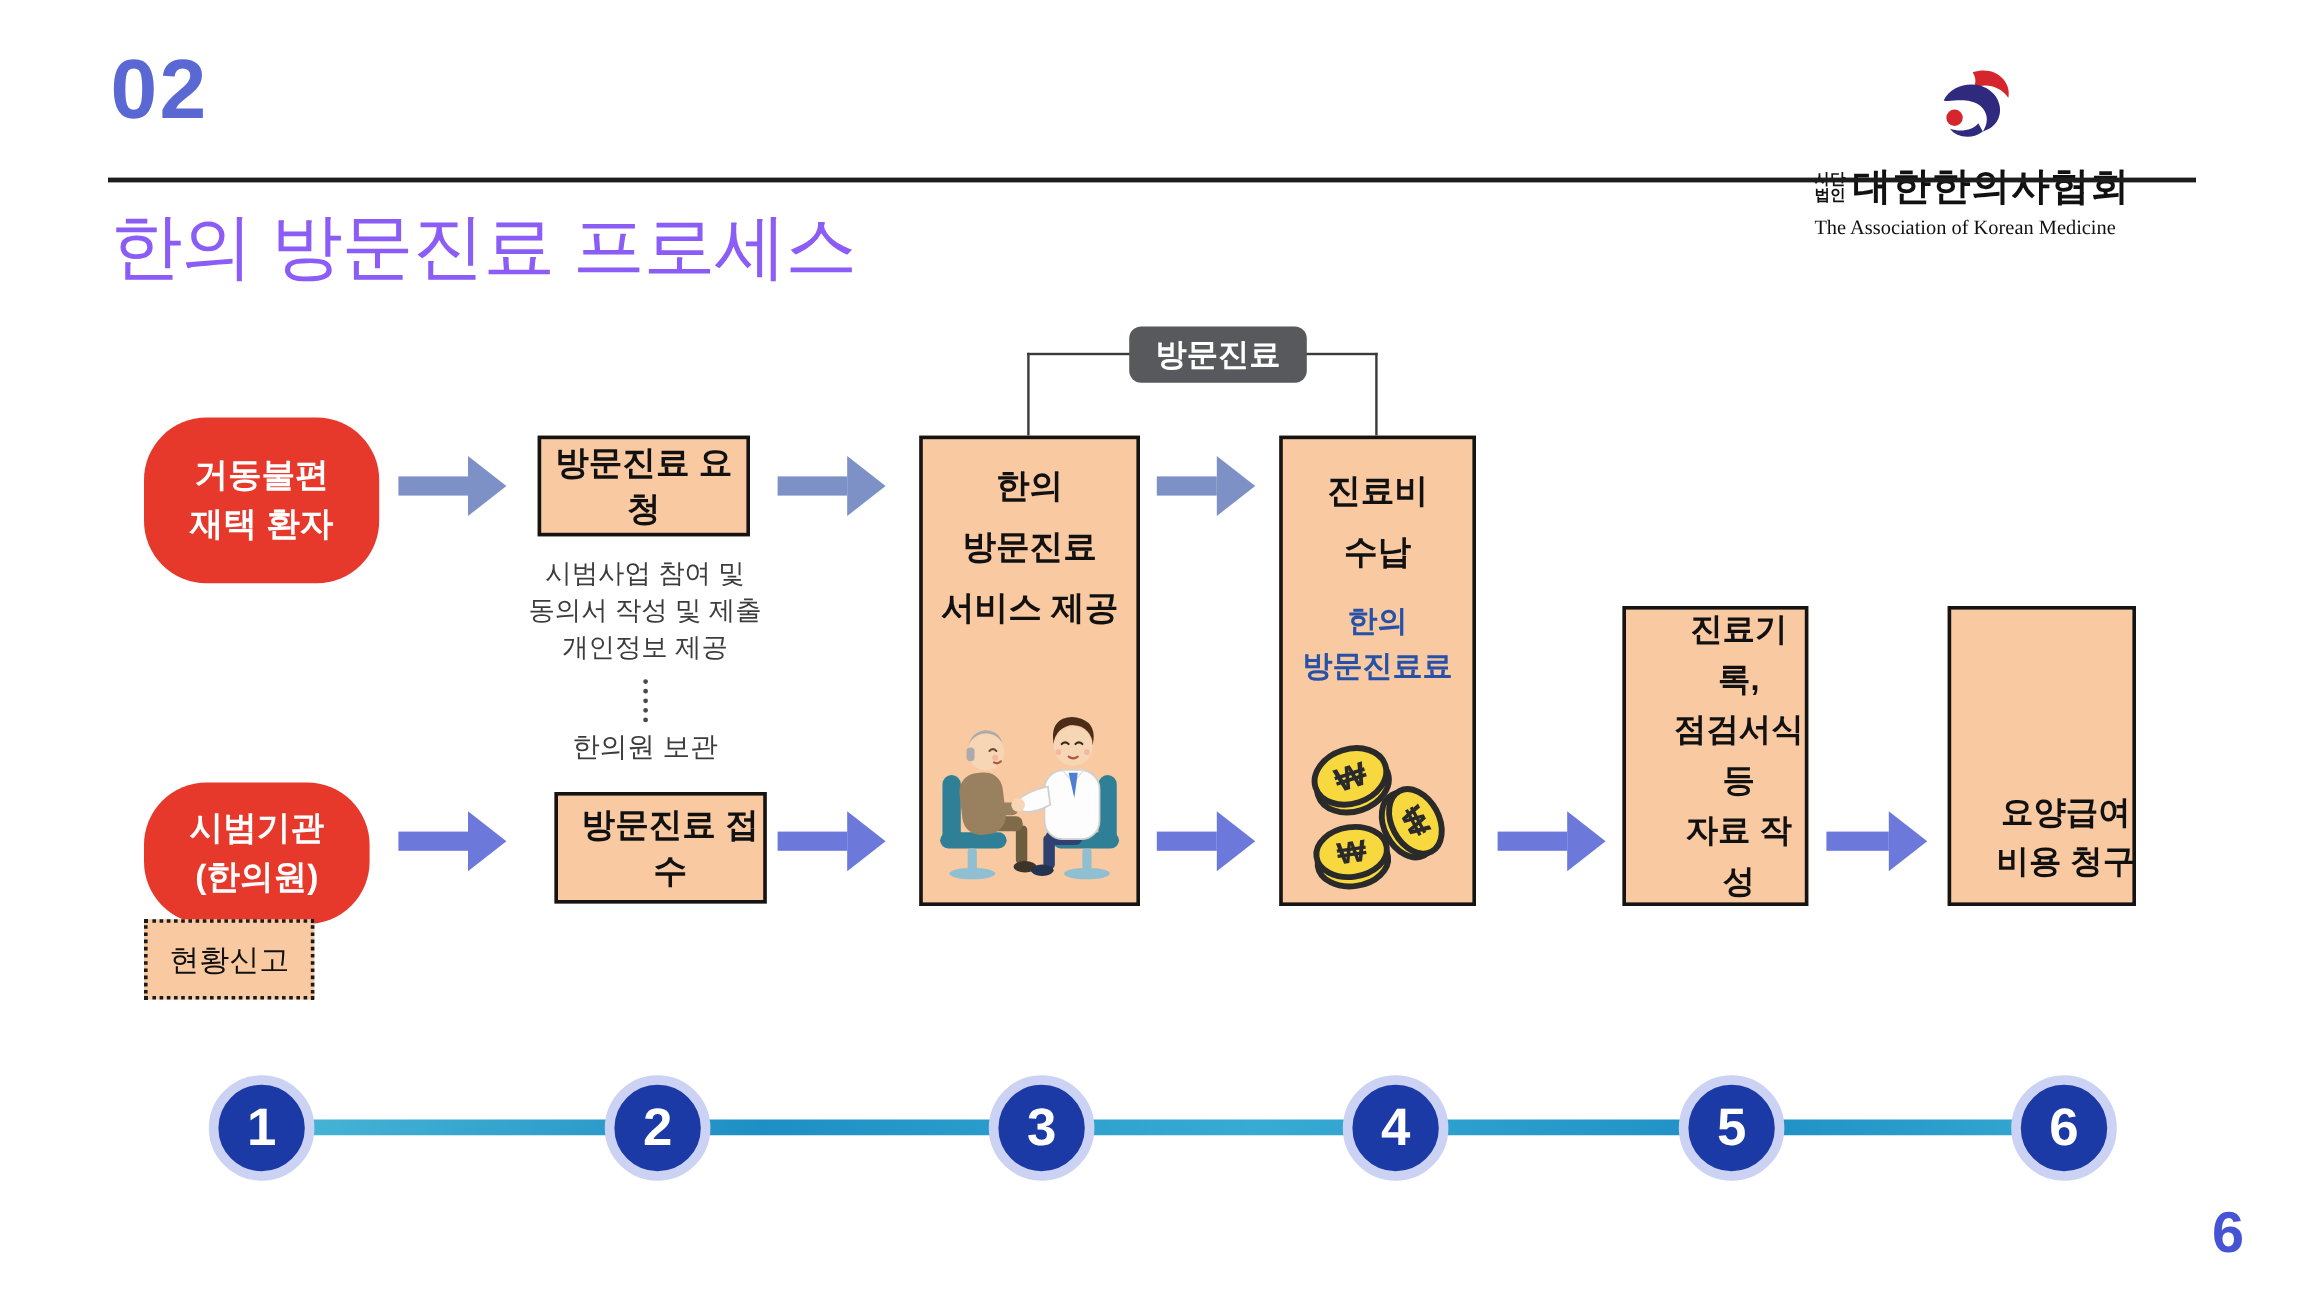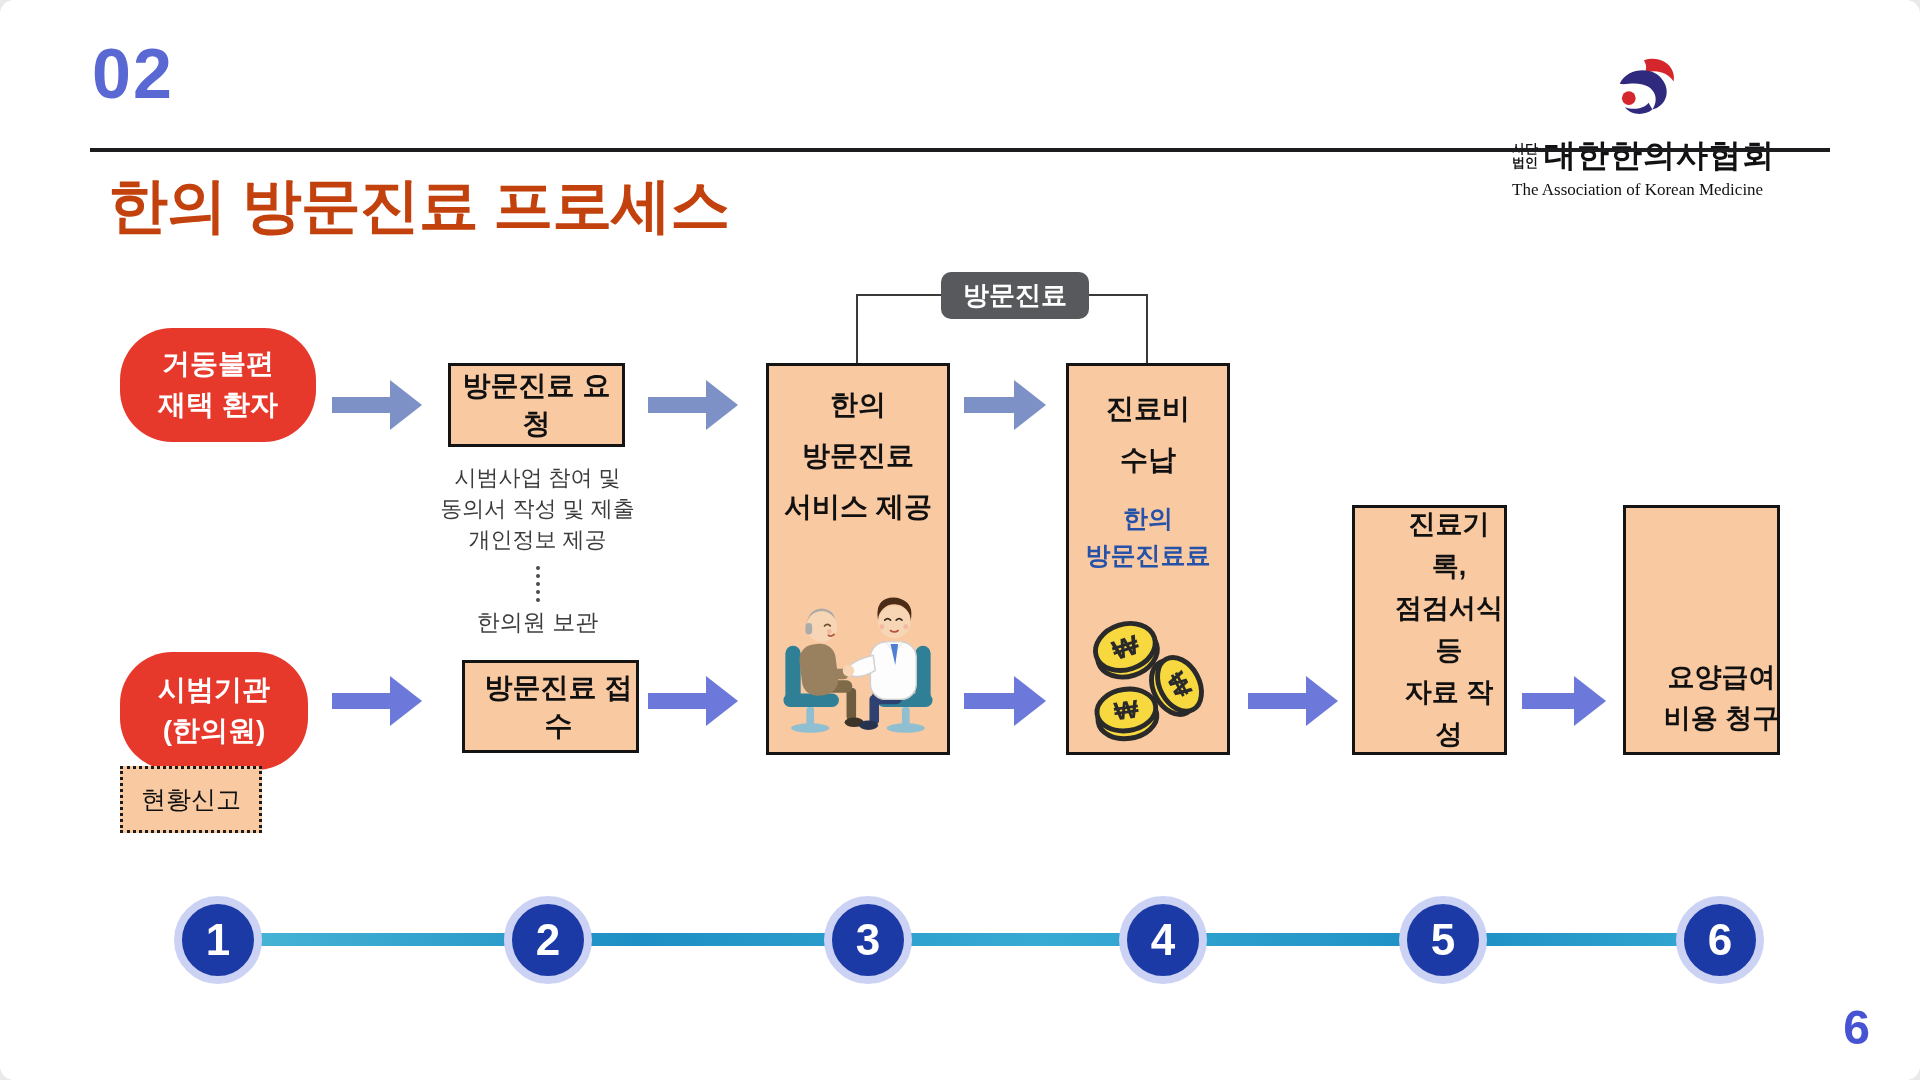--- a/index.html
+++ b/index.html
@@ -1,29 +1,29 @@
 <!DOCTYPE html>
 <html><head>
 <meta charset="utf-8">
 <style>
   html,body{margin:0;padding:0;background:#e9e9e9;}
   .slide{
     position:relative;width:1920px;height:1080px;background:#ffffff;overflow:hidden;
-    font-family:"Liberation Sans","DejaVu Sans",sans-serif;color:#222;border-radius:14px;
+    font-family:"Liberation Sans","DejaVu Sans",sans-serif;color:#222;
   }
   
   .section-num{position:absolute;left:92px;top:34px;font-size:70px;font-weight:900;color:#5a68d4;letter-spacing:2px;}
   .divider{position:absolute;left:90px;top:148px;width:1740px;height:4px;background:#1d1d1f;}
   .logo{position:absolute;left:1512px;top:48px;display:flex;align-items:center;gap:10px;flex-direction:column;}
   .logo-text{display:flex;flex-direction:column;}
   .logo-kr-row{display:flex;align-items:center;gap:6px;}
   .logo-prefix{display:flex;flex-direction:column;font-size:13px;font-weight:700;line-height:1.1;color:#111;}
   .logo-name{font-size:32px;font-weight:900;color:#111;letter-spacing:1px;}
   .logo-en{font-family:"Liberation Serif","DejaVu Serif",serif;font-size:17px;color:#111;margin-top:2px;}
-  .page-title{position:absolute;left:108px;top:166px;font-size:60px;font-weight:700;color:#c2410c;letter-spacing:-1px;}
+  .page-title{position:absolute;left:92px;top:166px;font-size:60px;font-weight:400;color:#8b5cf6;letter-spacing:-1px;}
   
   .blob{position:absolute;background:#e7382c;border-radius:52px;color:#fff;font-weight:800;
         display:flex;flex-direction:column;align-items:center;justify-content:center;
         font-size:28px;line-height:1.45;text-align:center;}
   .obox{position:absolute;background:#f9c9a2;border:3px solid #141414;box-sizing:border-box;
         display:flex;flex-direction:column;align-items:center;justify-content:center;
         font-size:28px;font-weight:700;color:#111;text-align:center;}
   .arrow{position:absolute;display:flex;align-items:center;}
   .arrow .shaft{width:58px;height:16px;}
   .arrow .head{width:0;height:0;border-top:25px solid transparent;border-bottom:25px solid transparent;}
@@ -77,21 +77,21 @@
         </div>
         <div class="logo-name">대한한의사협회</div>
       </div>
       <div class="logo-en">The Association of Korean Medicine</div>
     </div>
   </div>
 
   <div class="divider"></div>
   <div class="page-title">한의 방문진료 프로세스</div>
 
-  <div class="blob" style="left:120px;top:328px;width:196px;height:114px;">
+  <div class="blob" style="left:120px;top:348px;width:196px;height:138px;">
     <span>거동불편</span>
     <span>재택 환자</span>
   </div>
 
   <div class="arrow muted" style="left:332px;top:380px;">
     <div class="shaft"></div>
       <div class="head"></div>
   </div>
 
   <div class="obox" style="left:448px;top:363px;width:177px;height:84px;">

